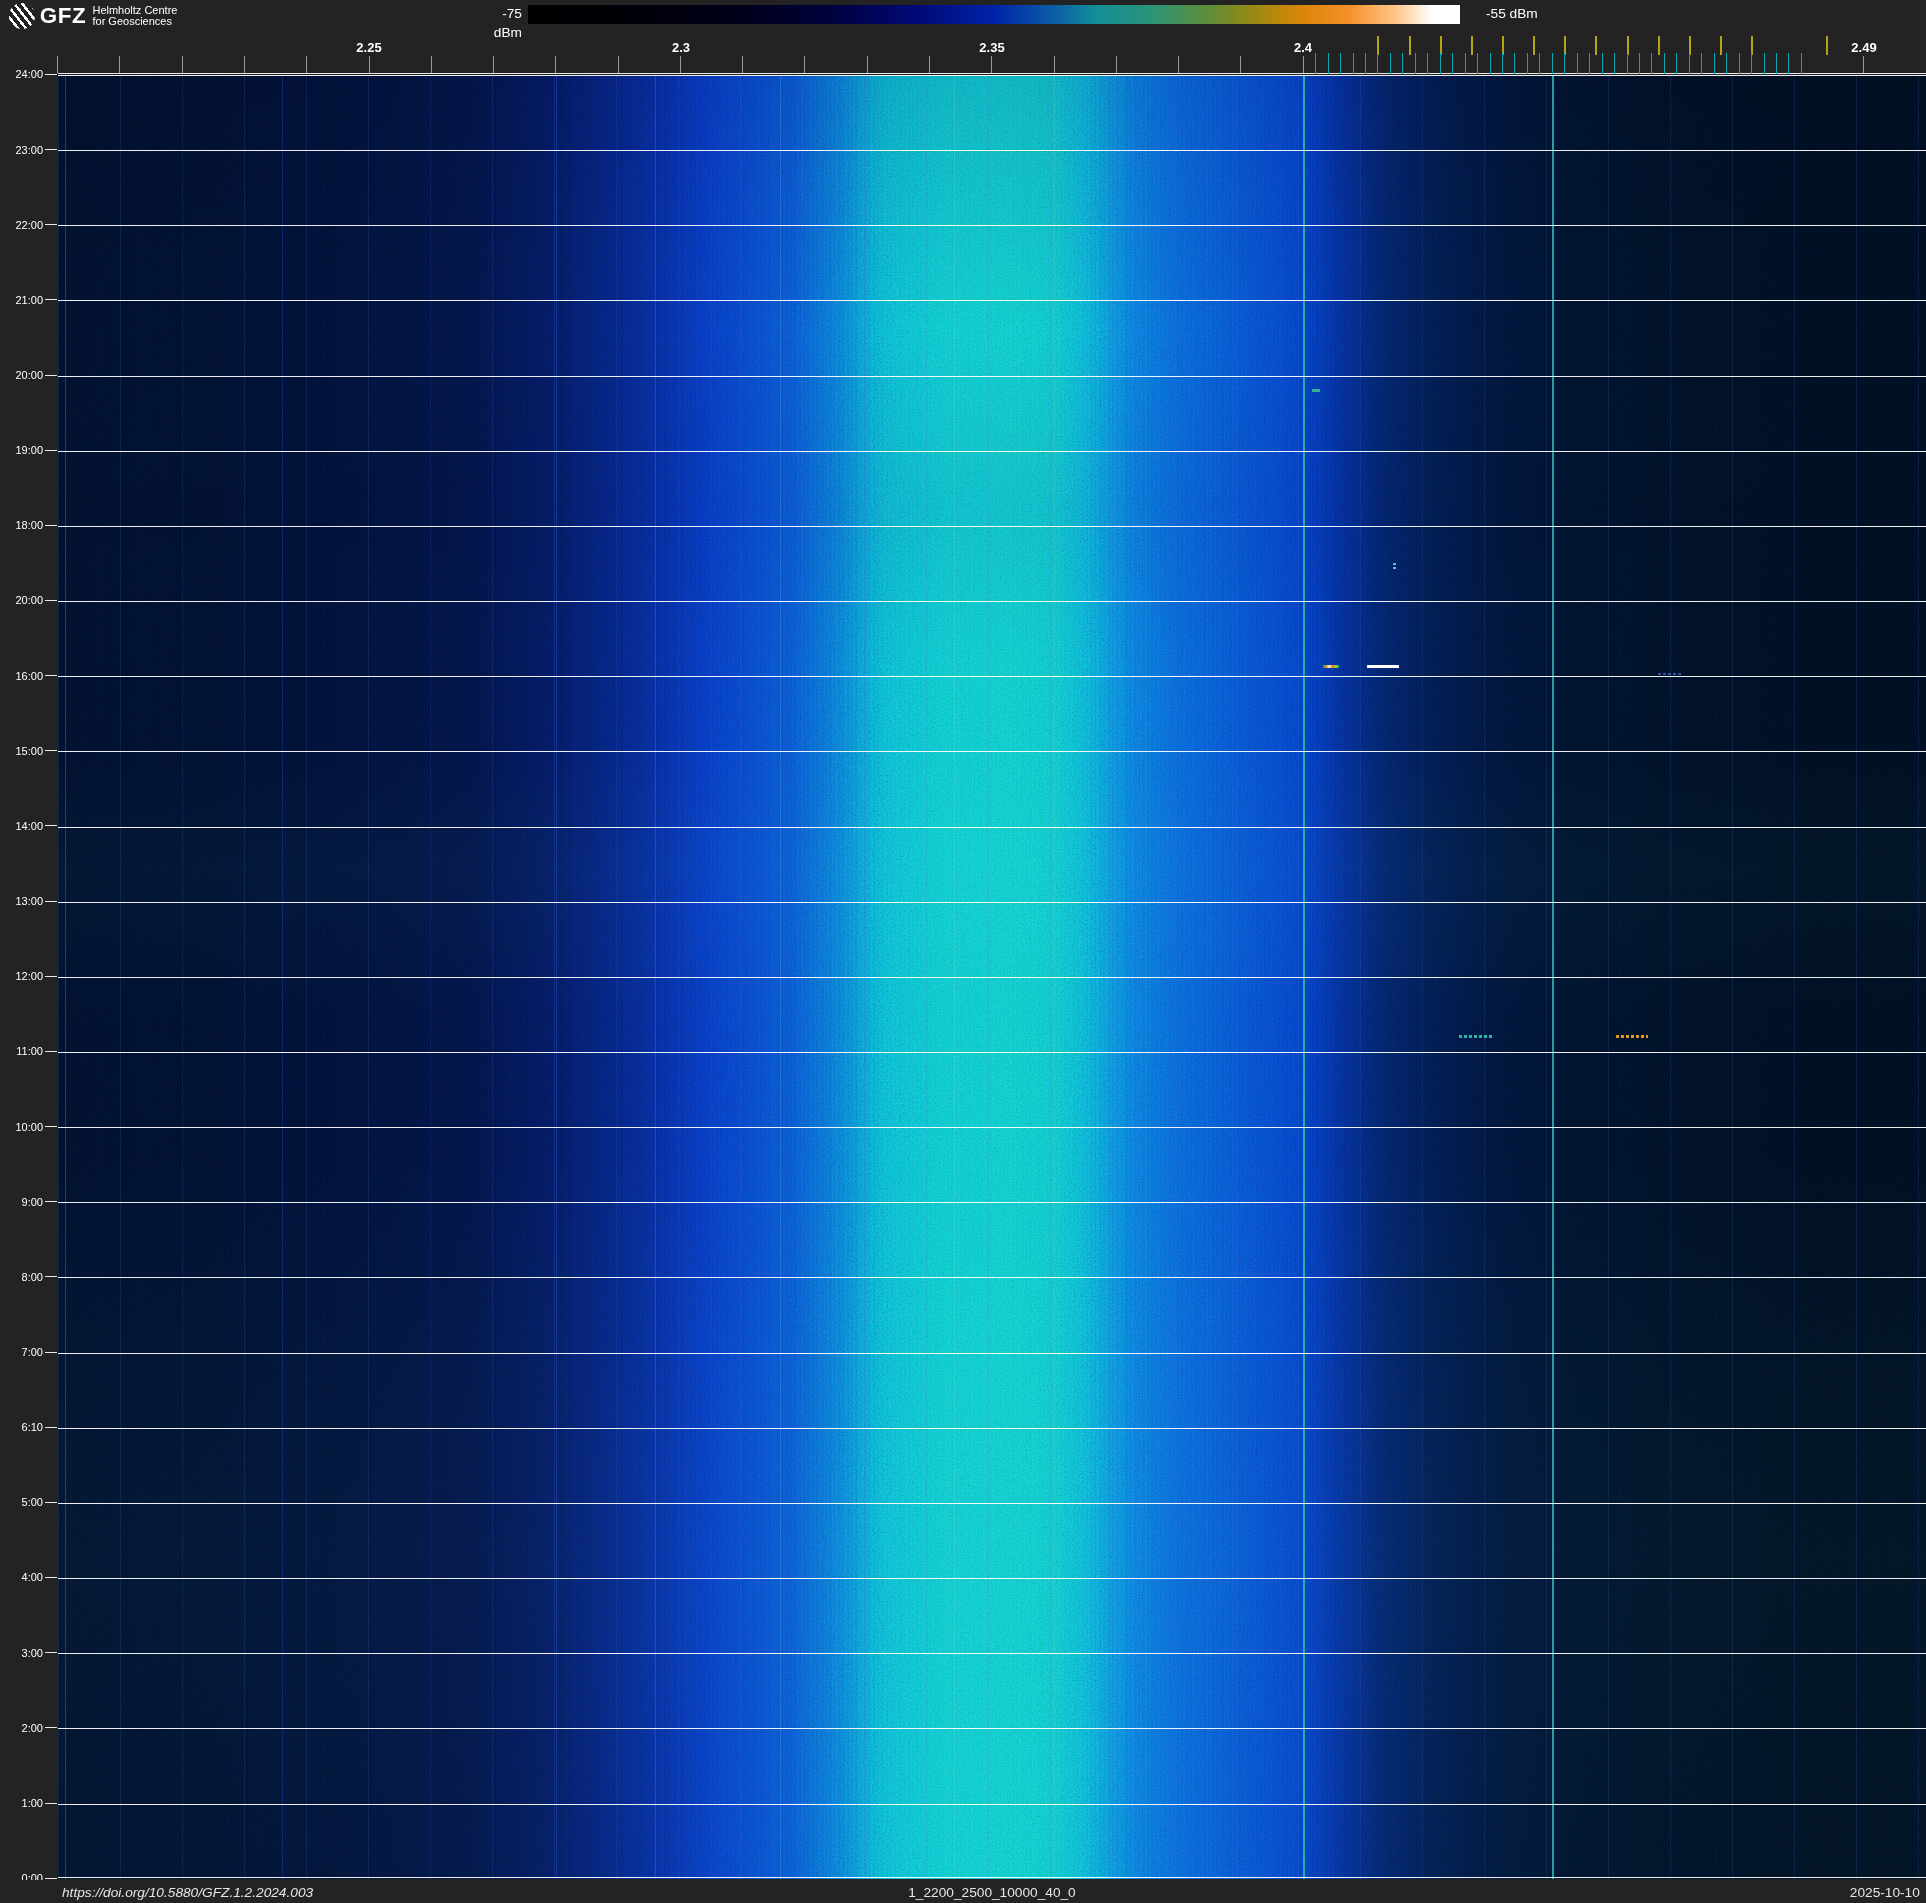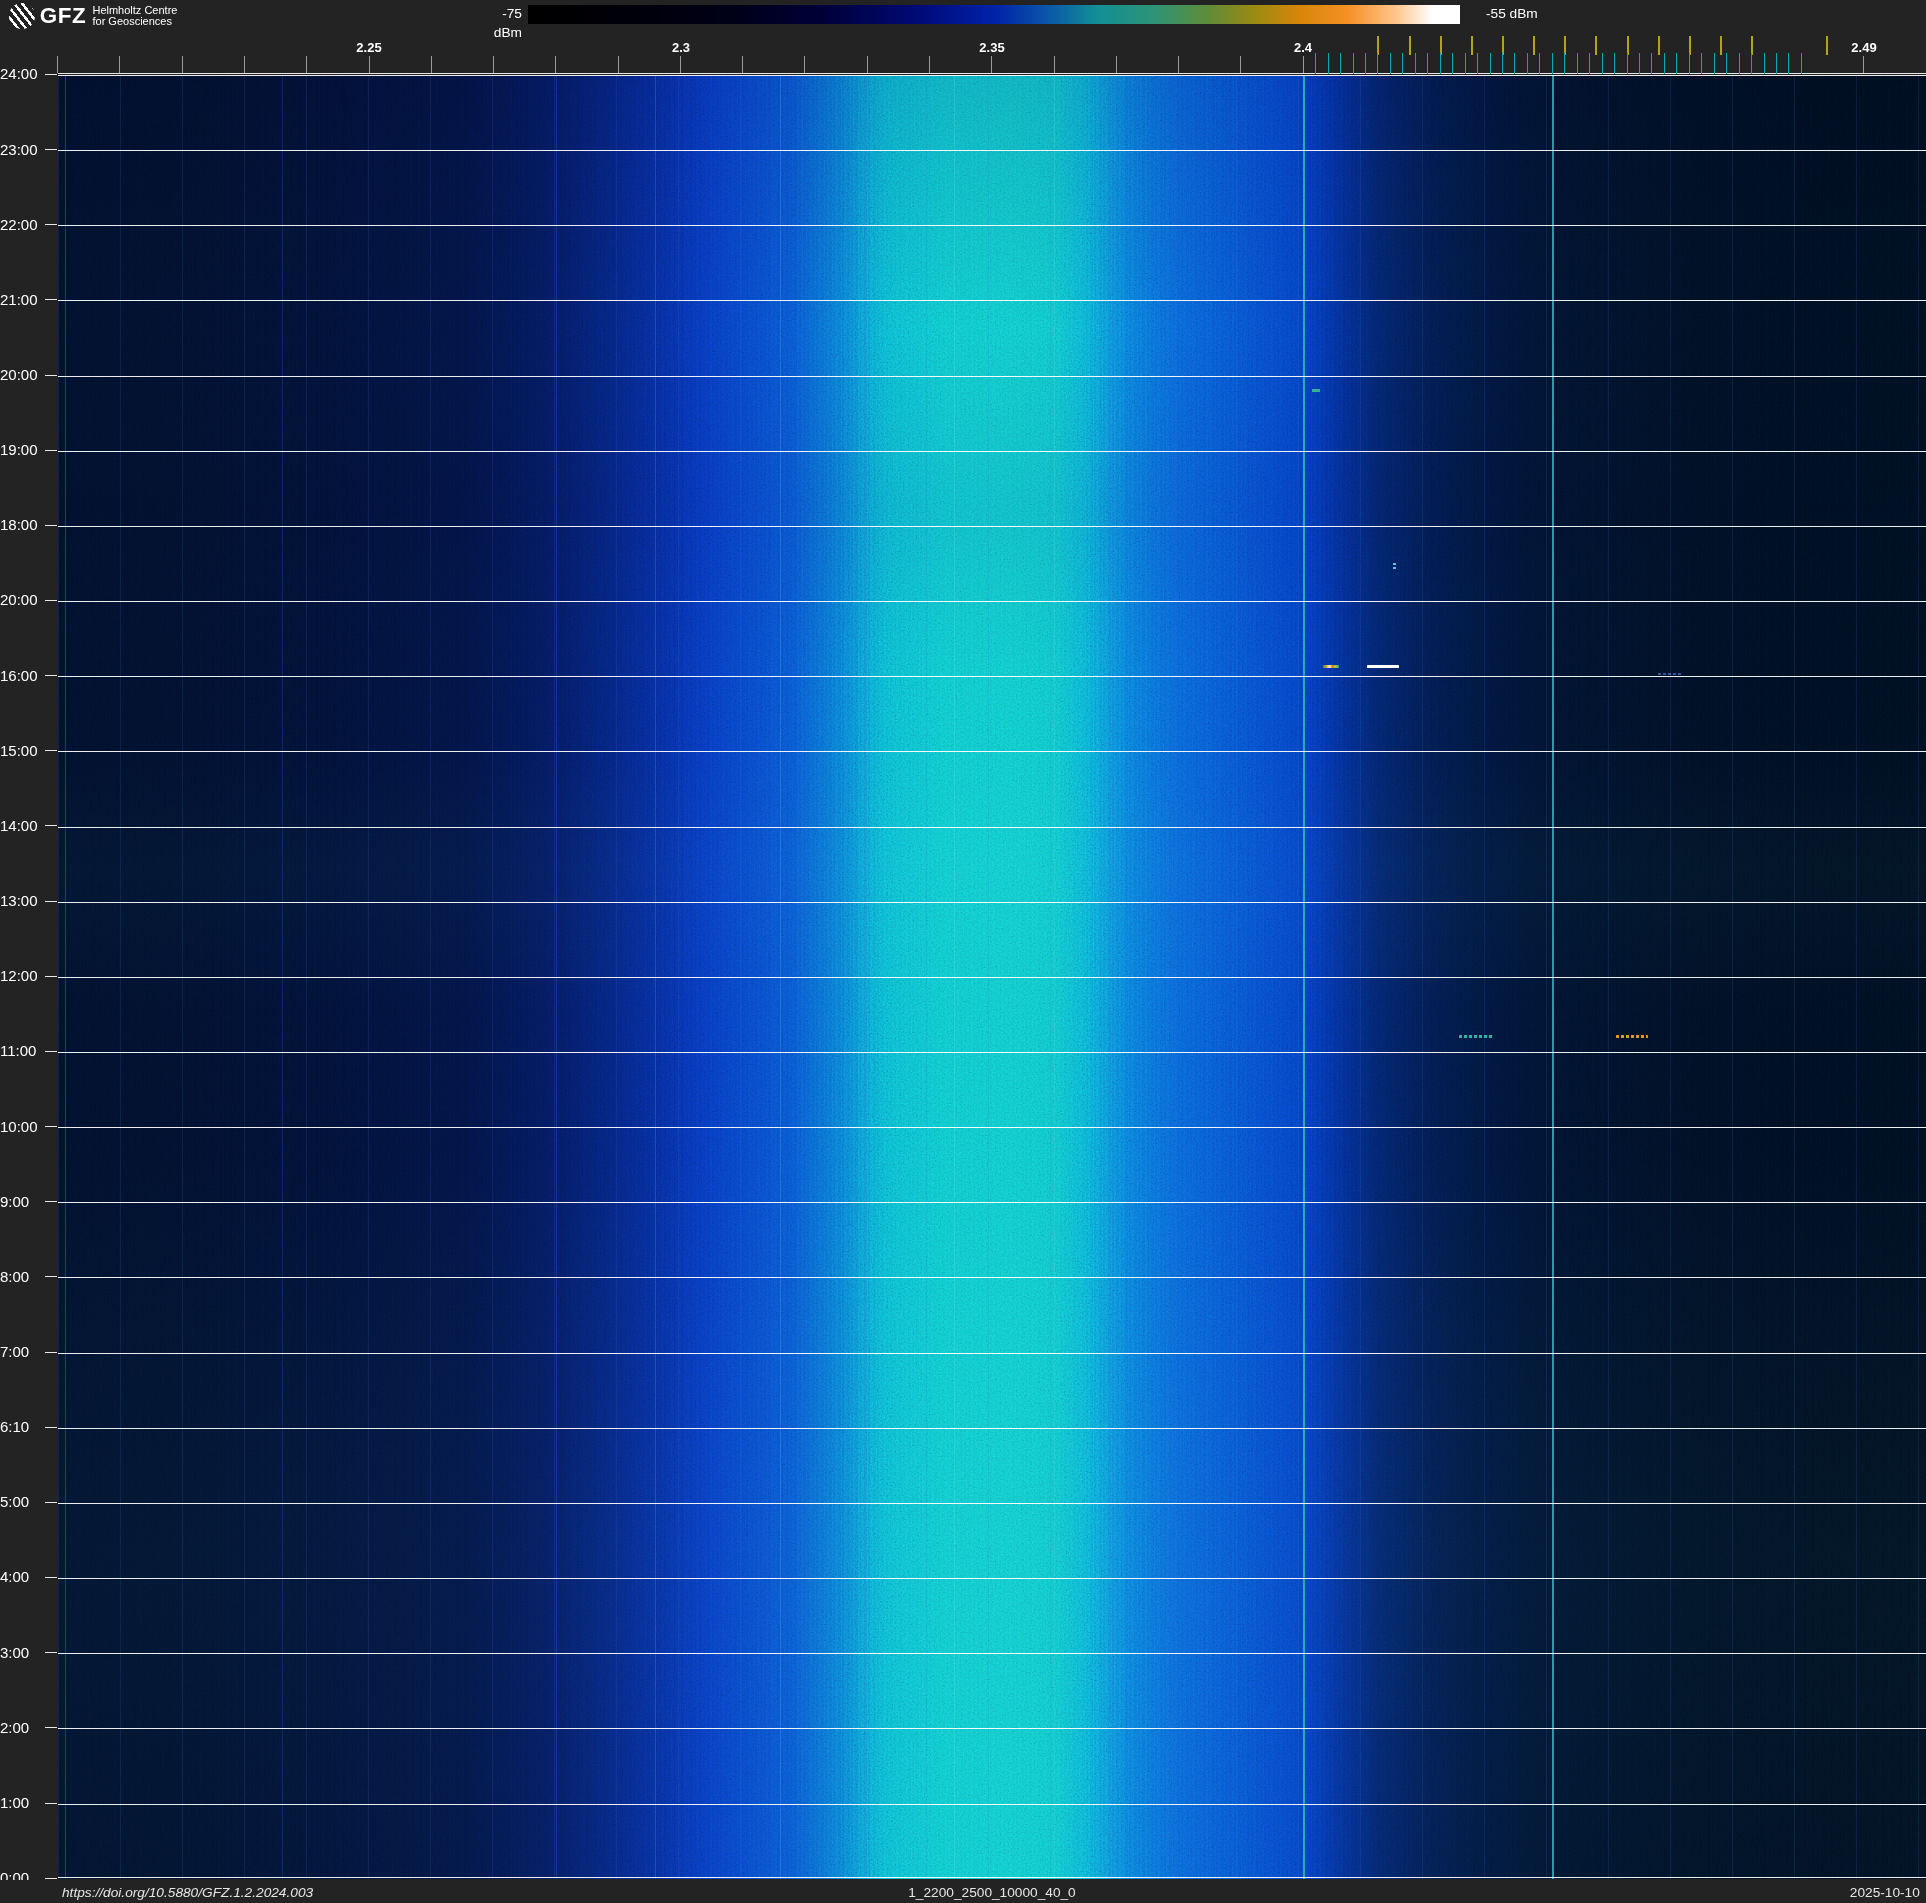--- a/index.html
+++ b/index.html
@@ -23,22 +23,22 @@
   
   .freq-axis{position:absolute;left:0;top:0;width:1926px;height:75px;}
   .axis-line{position:absolute;left:58px;top:73px;width:1868px;height:1.2px;background:#e8e8e8;}
   .ftick{position:absolute;width:1.2px;}
   .ftick.minor{top:56px;height:17.4px;background:#9a9a9a;}
   .ftick.wifi{top:36px;height:18.6px;width:1.9px;background:#b3a315;}
   .ftick.ble{top:53px;height:21px;background:#0aa8b2;}
   .flabel{position:absolute;top:40px;transform:translateX(-50%);color:#fff;
     font-size:13px;font-weight:bold;}
   
-  .hlabel{position:absolute;left:0;width:28px;text-align:right;color:#fff;
-    font-size:15px;line-height:12.4px;}
+  .hlabel{position:absolute;left:0;width:43px;text-align:right;color:#fff;
+    font-size:11px;line-height:12.4px;}
   .htick{position:absolute;left:45px;width:12.4px;height:1.2px;background:#e8e8e8;}
   
   .plot{position:absolute;left:58px;top:75px;width:1868px;height:1804px;
     isolation:isolate;overflow:hidden;background:#01020c;}
   .layer{position:absolute;left:0;top:0;width:100%;height:100%;}
   .stripes{mix-blend-mode:overlay;opacity:.65;
     background:repeating-linear-gradient(90deg,
       rgba(255,255,255,.06) 0 1.2px, rgba(0,0,30,.06) 1.2px 3.1px,
       rgba(255,255,255,.02) 3.1px 5.6px, rgba(0,0,20,.05) 5.6px 8.7px);}
   .noise1{filter:url(#grainA);mix-blend-mode:overlay;opacity:.55;}

